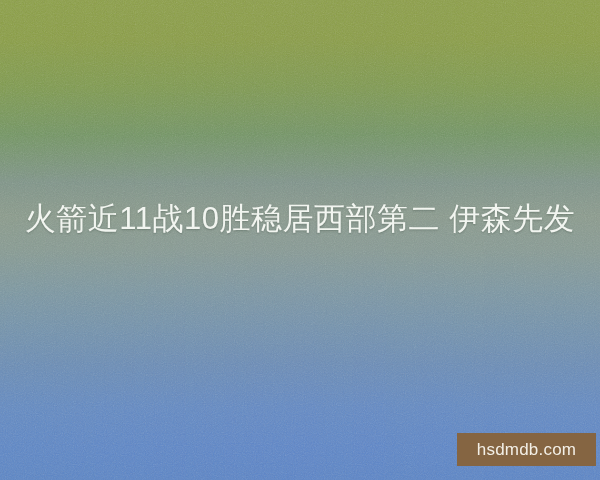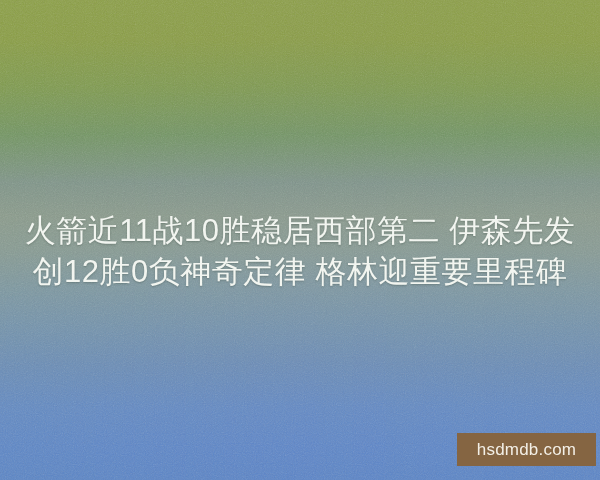--- a/index.html
+++ b/index.html
@@ -62,21 +62,21 @@
     opacity: 0.42;
     pointer-events: none;
   }
   #bg-noise svg { width: 100%; height: 100%; display: block; }
 
   
   #headline {
     position: absolute;
     left: 0;
     right: 0;
-    top: 210px;
+    top: 198px;
     text-align: center;
     color: #f2f5f0;
     font-size: 31px;
     line-height: 41px;
     letter-spacing: 0.5px;
     font-weight: 400;
     padding: 0 24px;
     box-sizing: border-box;
     text-shadow: 0 1px 2px rgba(40,55,45,0.30);
     white-space: nowrap;
@@ -121,20 +121,19 @@
         <feComponentTransfer in="desat">
           <feFuncA type="linear" slope="0.55" intercept="0"></feFuncA>
         </feComponentTransfer>
       </filter>
       <rect width="100%" height="100%" filter="url(#grainFilter)"></rect>
     </svg>
   </div>
 
   <div id="headline">
     <span class="line">火箭近11战10胜稳居西部第二 伊森先发</span>
-    <span class="line">创12胜0负神奇定律 格林迎重要里程碑</span>
   </div>
 
   <div id="watermark">
     <span id="watermark-label">hsdmdb.com</span>
   </div>
 
 </div>
 
 </body></html>

